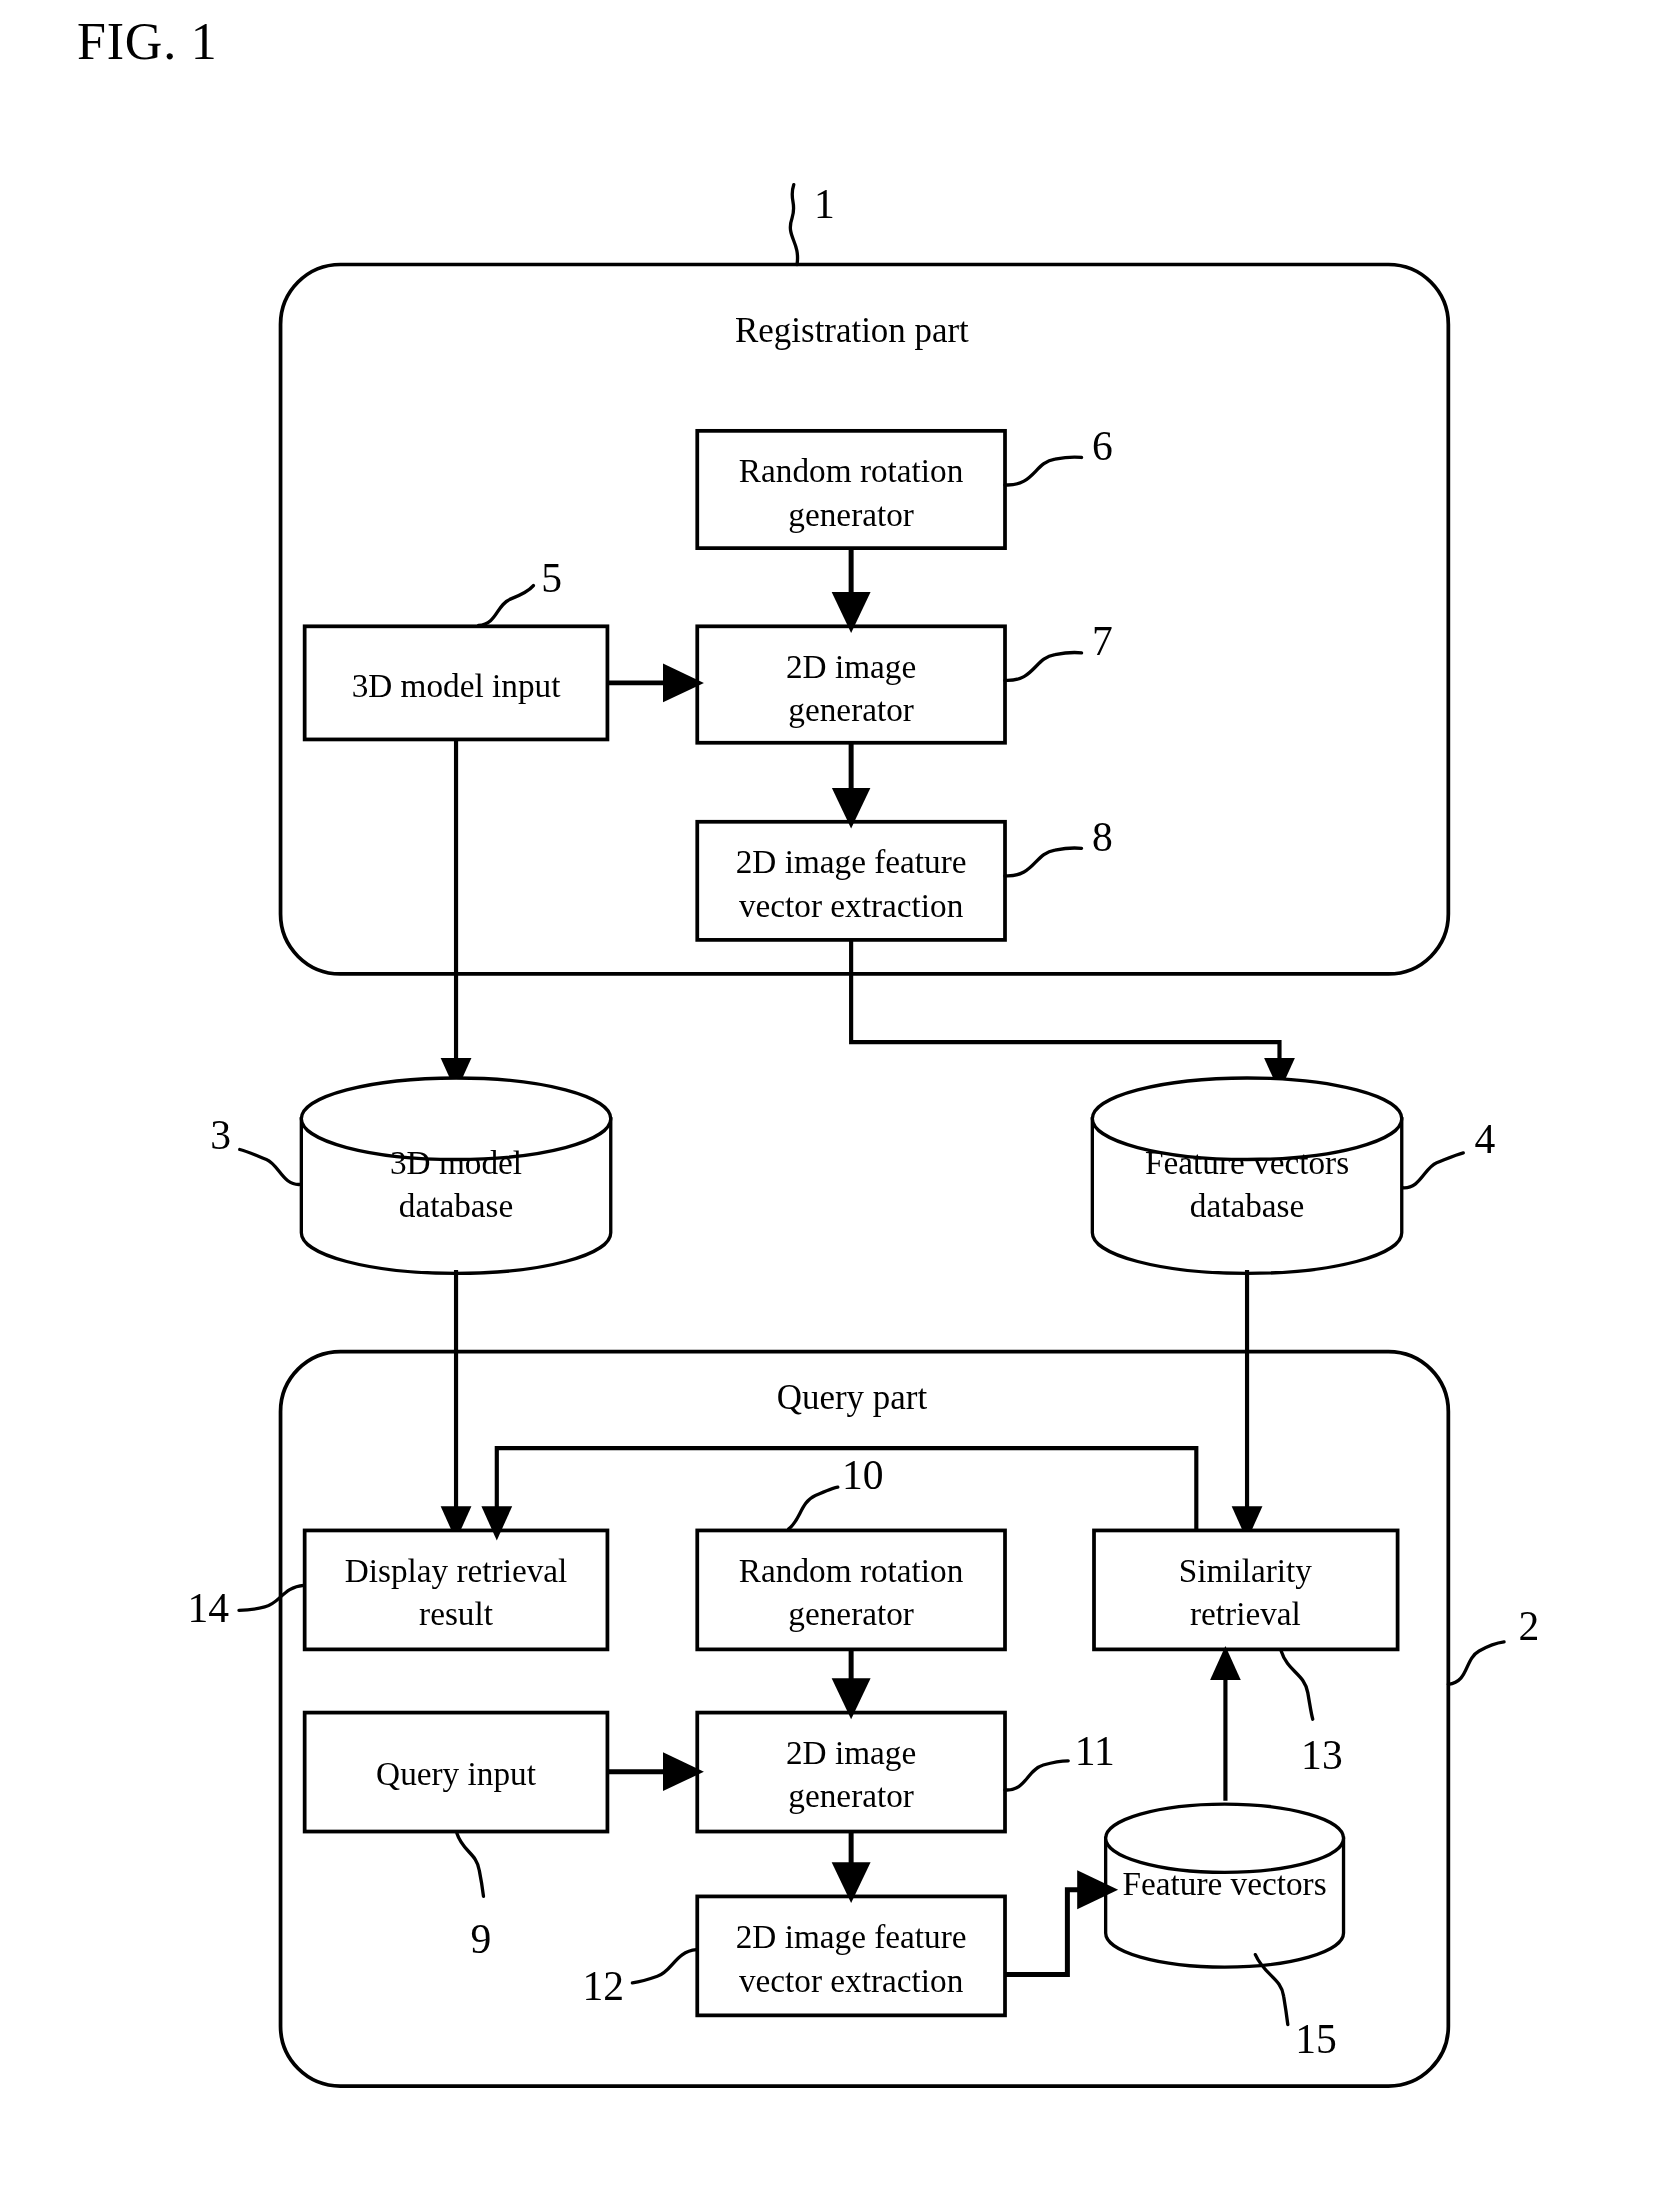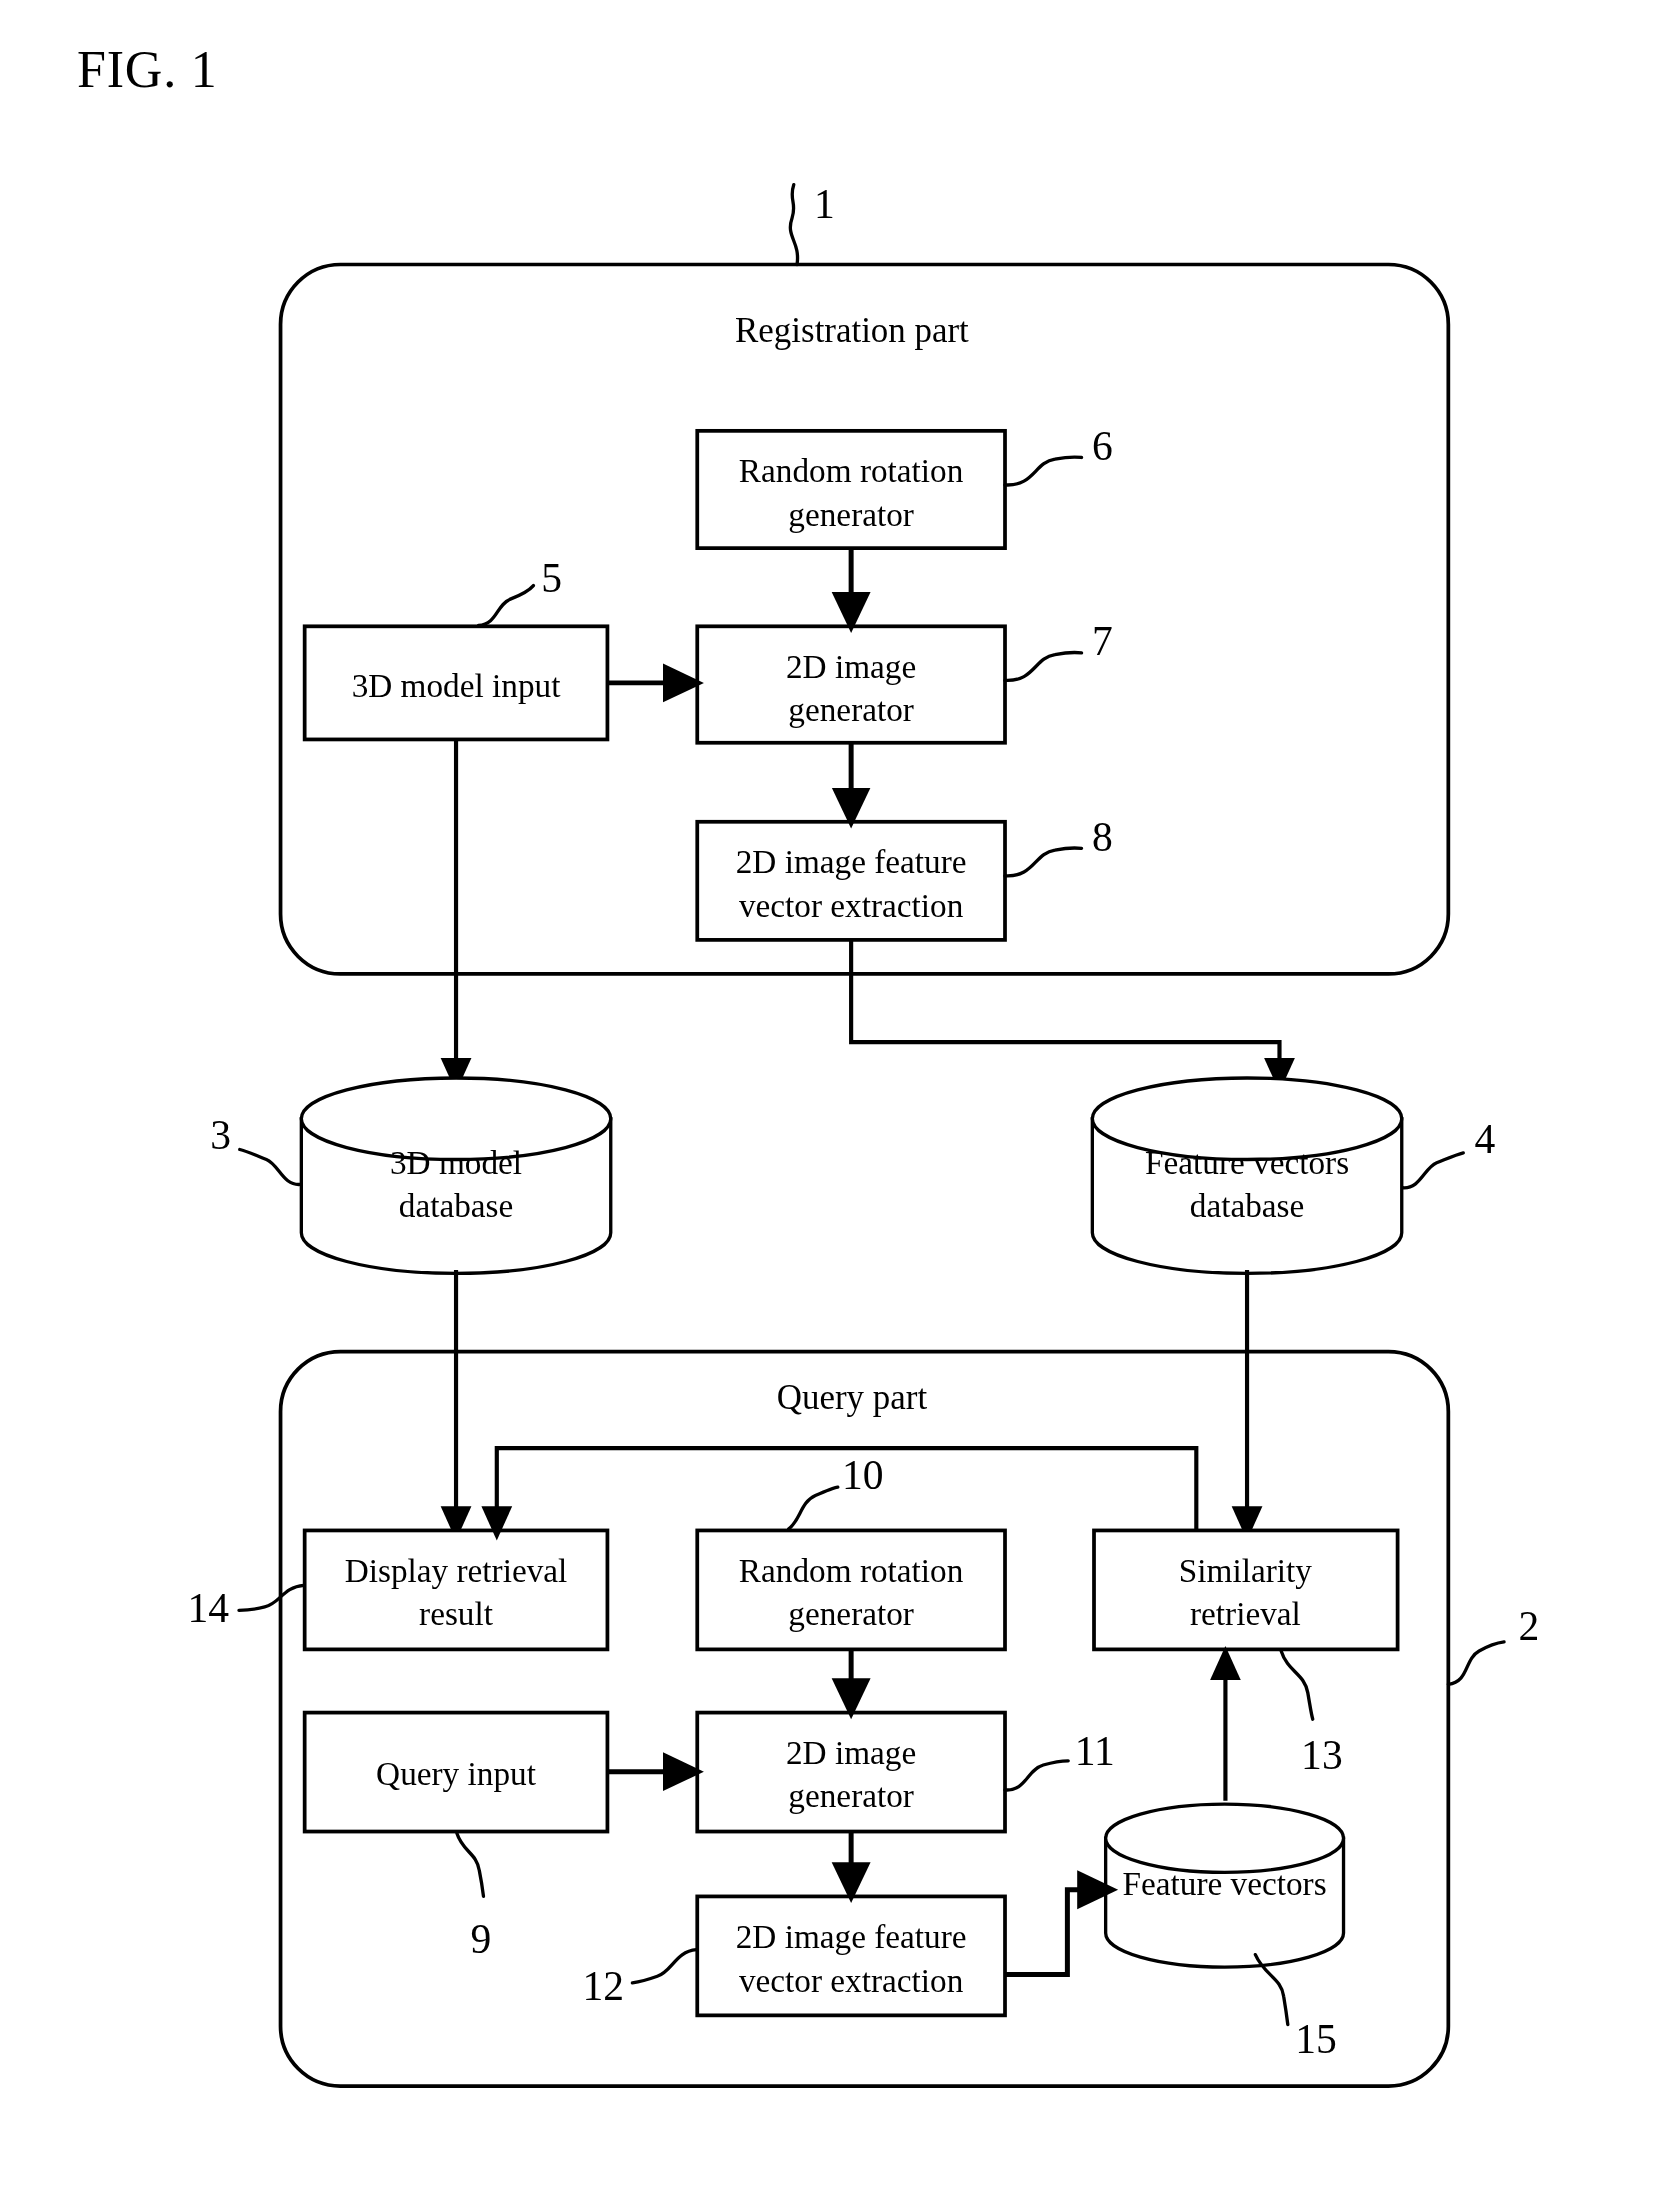--- a/index.html
+++ b/index.html
@@ -21,21 +21,21 @@
   #fig-svg {
     position: absolute;
     left: 0;
     top: 0;
     width: 1664px;
     height: 2205px;
   }
   .fig-title {
     position: absolute;
     left: 77px;
-    top: 40px;
+    top: 12px;
     font-size: 52px;
     letter-spacing: 0.8px;
     white-space: nowrap;
   }
   text {
     font-family: "Liberation Serif", "DejaVu Serif", serif;
     fill: #000000;
   }
   .box-label {
     font-size: 40px;

